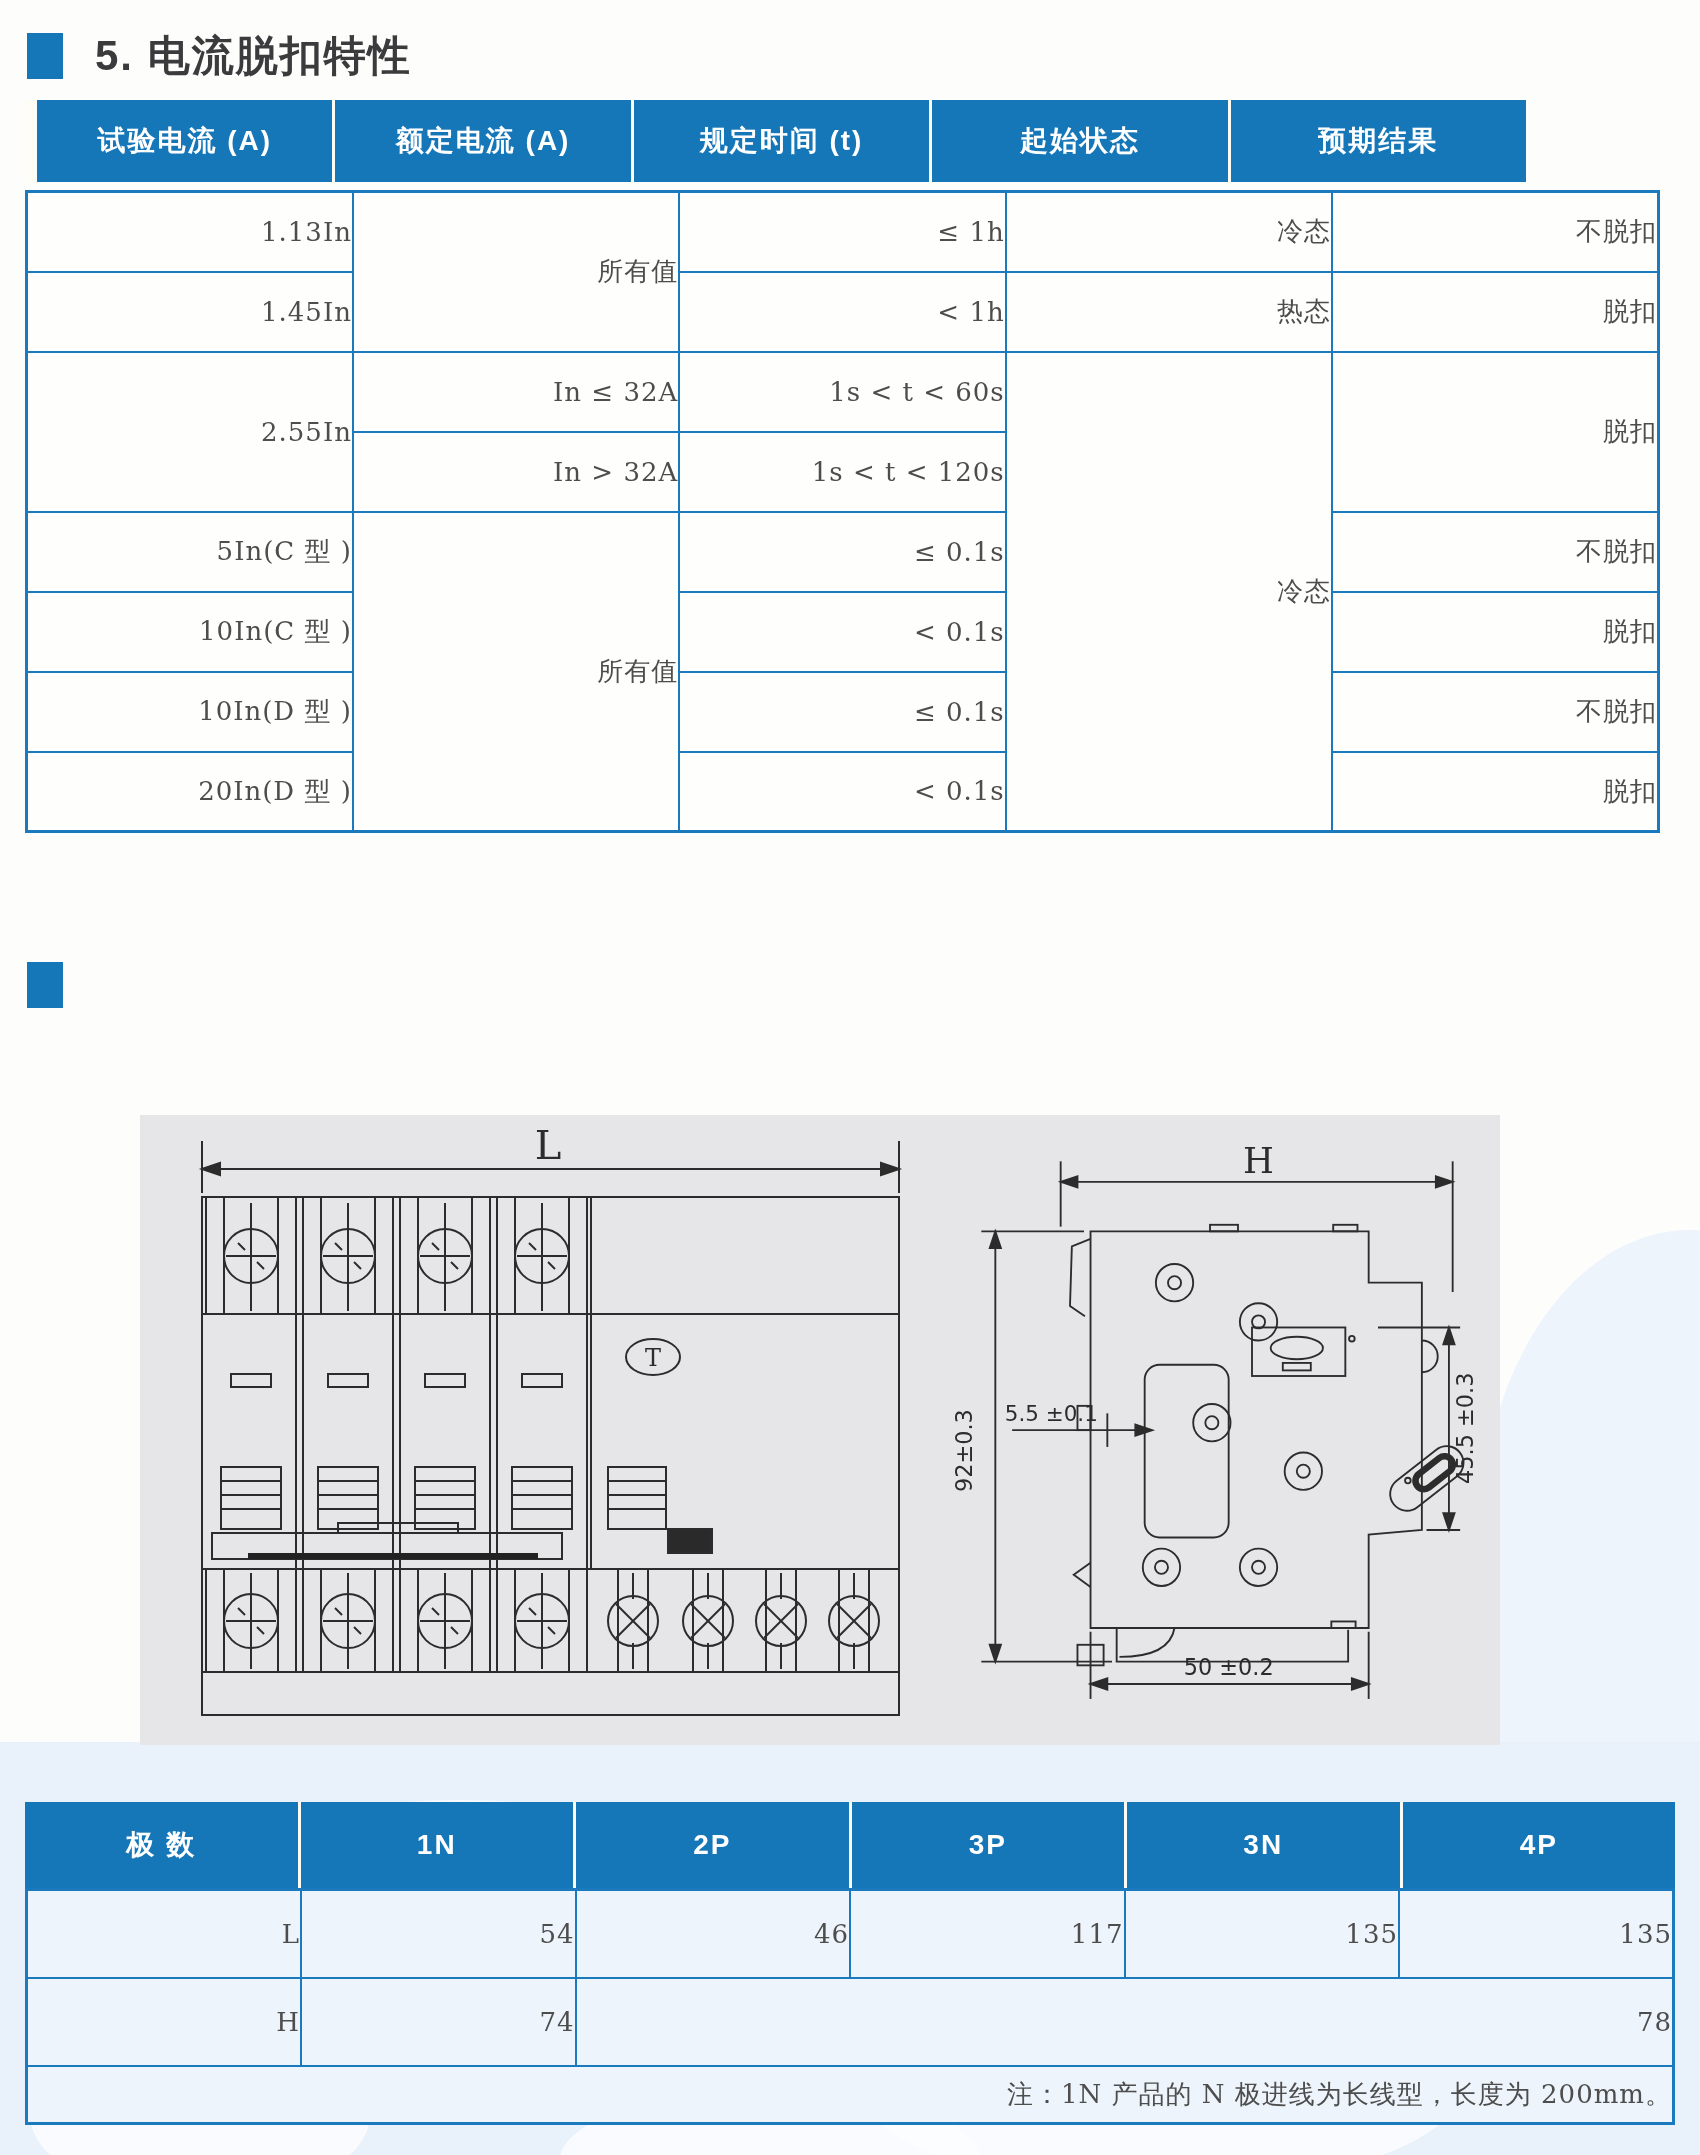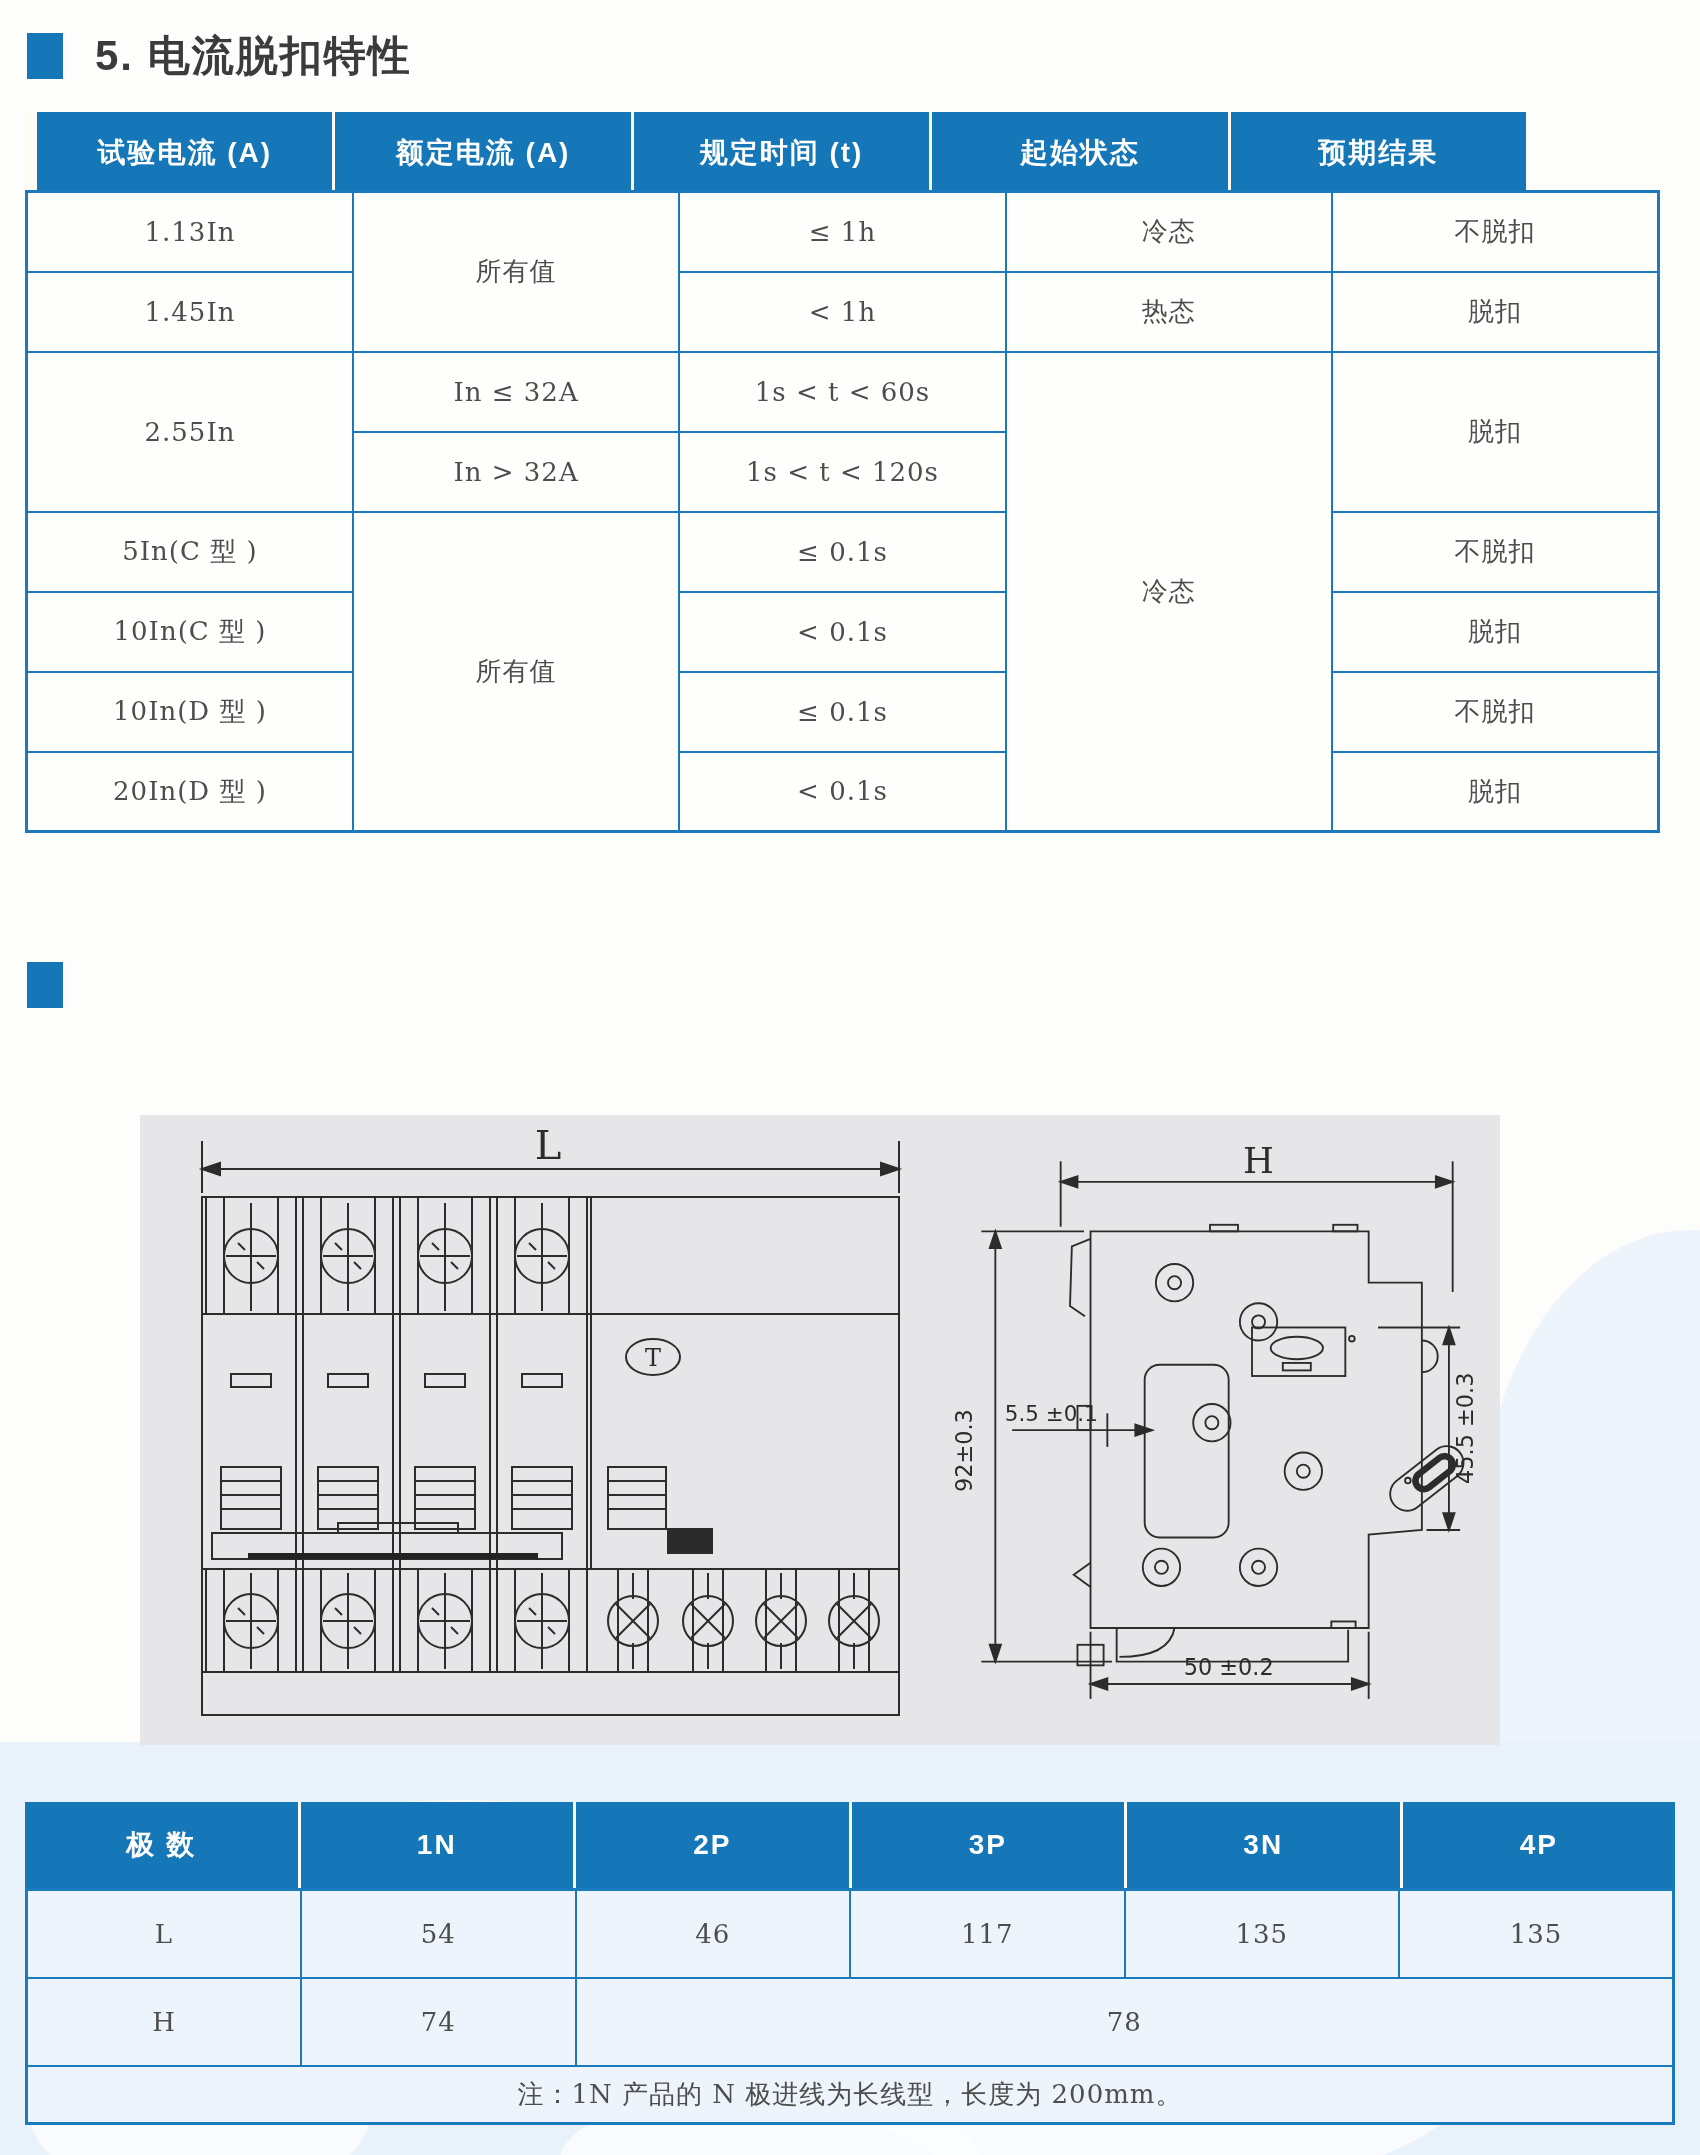--- a/index.html
+++ b/index.html
@@ -22,26 +22,26 @@
   .sec-title .bullet { width:36px; height:46px; background:#1576b8; }
   .sec-title .txt { font-size:42px; font-weight:bold; color:#3b3b3d; letter-spacing:2px; }
   .sec5 { left:27px; top:28px; }
   .sec6 { left:27px; top:962px; }
 
   
   .hdr-row { position:absolute; display:flex; gap:3px; background:#fdfdf6; }
   .hdr-cell { flex:1; background:#1576b8; color:#ffffff; font-size:28px; font-weight:bold;
               display:flex; align-items:center; justify-content:center; letter-spacing:2px; }
   table.blue { border-collapse:collapse; width:100%; height:100%; table-layout:fixed; }
-  table.blue td { border:2px solid #1b7abd; text-align:center; vertical-align:middle;
+  table.blue td { border:2px solid #1b7abd; text-align:right; vertical-align:middle;
                   font-family:"DejaVu Serif", serif; font-size:26px; color:#4d4d4d; letter-spacing:1px; }
   .trip-body { position:absolute; left:25px; top:190px; width:1635px; height:640px; }
   .trip-body table.blue { border:3px solid #1b7abd; }
   .trip-body td { background:#fefefc; height:80px; }
-  .trip-hdr { left:25px; top:112px; width:1501px; height:82px;padding-left:12px; }
+  .trip-hdr { left:25px; top:100px; width:1501px; height:82px;padding-left:12px; }
 
   .dim-hdr { left:25px; top:1802px; width:1650px; height:86px; }
   .dim-body { position:absolute; left:25px; top:1888px; width:1650px; height:234px; }
   .dim-body table.blue { border:3px solid #1b7abd; }
   .dim-body td { background:#eef4fb; }
   .dim-body tr.rl td, .dim-body tr.rh td { height:88px; }
   .dim-body tr.rn td { height:58px; font-size:26px; }
 
   
   .panel { position:absolute; left:140px; top:1115px; width:1360px; height:630px; background:#e6e6e8; }

